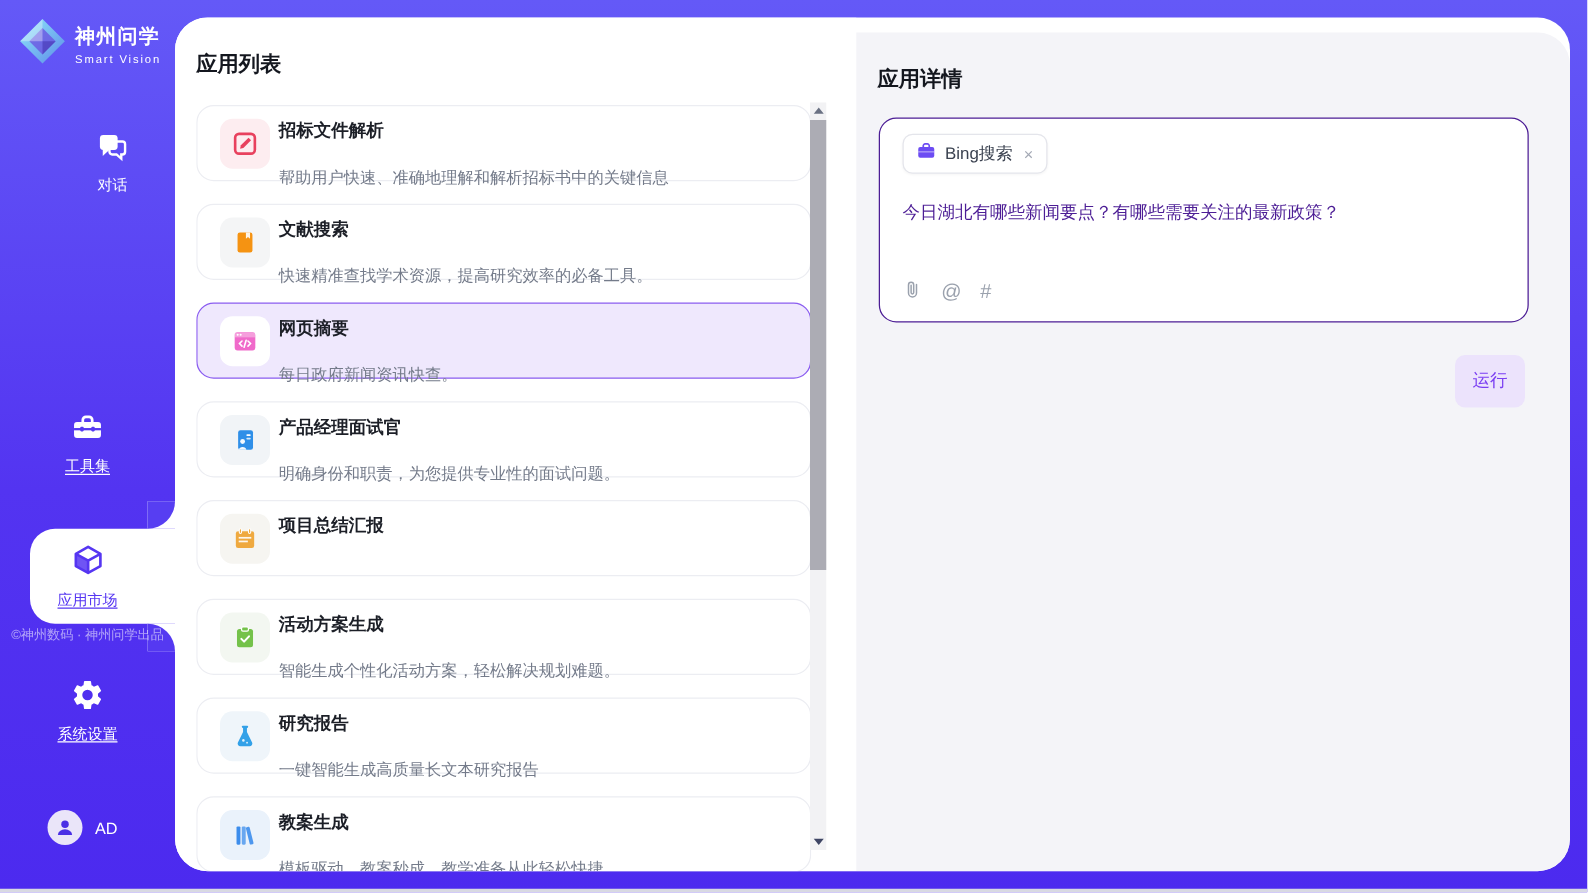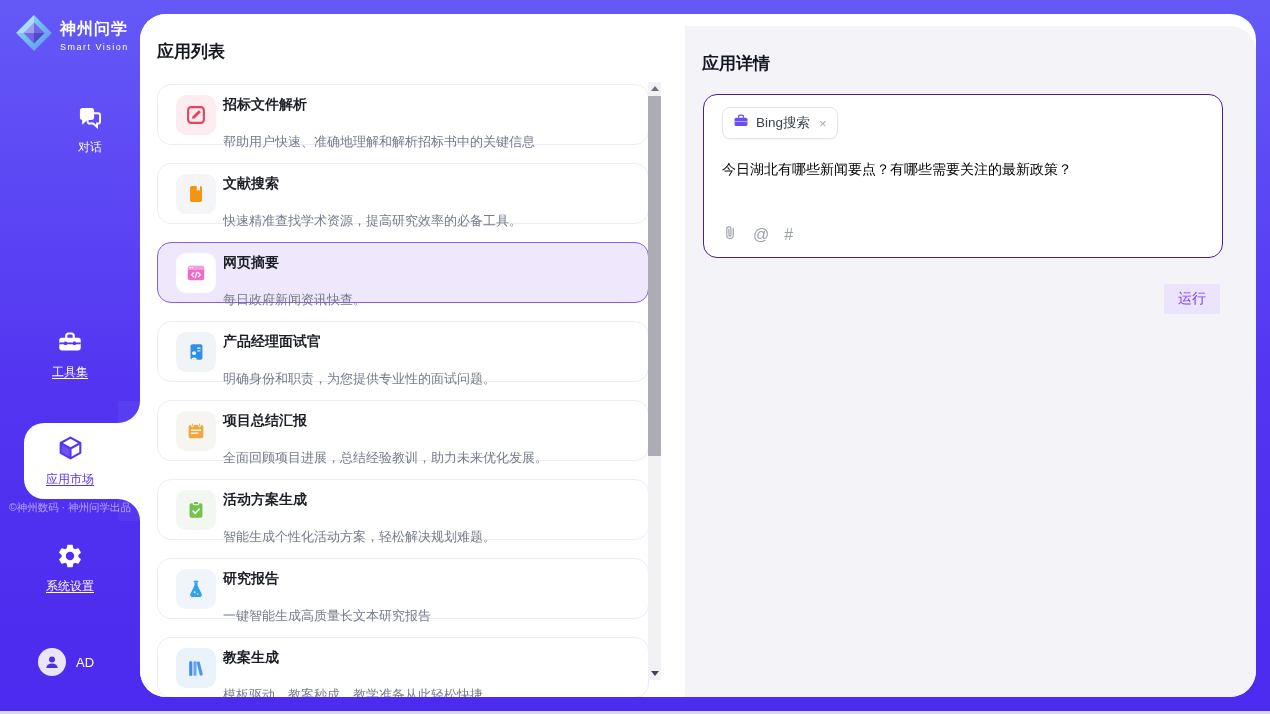--- a/index.html
+++ b/index.html
@@ -67,26 +67,26 @@
   
   .detail-panel { position:absolute; left:545px; top:0; right:0; bottom:0; background:#F4F4F8;
                   border-radius:0 26px 26px 0;margin-top:12px; }
   .dcard { position:absolute; left:18px; top:68px; width:520px; height:164px; background:#fff;
            border:1px solid #4c1d95; border-radius:14px; }
   .chip { position:absolute; left:18px; top:12px; height:32px; display:inline-flex; align-items:center;
           gap:7px; padding:0 10px; background:#fff; border:1px solid #E4E5EB; border-radius:8px;
           box-shadow:0 1px 2px rgba(0,0,0,.04); cursor:pointer; }
   .chip-label { font-size:13.5px; color:#3B4250; }
   .chip-x { font-size:13px; color:#A3A8B4; margin-left:2px; cursor:pointer; }
-  .prompt { position:absolute; left:18px; top:66px; right:18px; font-size:14px; color:#000000; }
+  .prompt { position:absolute; left:18px; top:66px; right:18px; font-size:14px; color:#4c1d95; }
   .composer-icons { position:absolute; left:18px; bottom:12px; display:flex; align-items:center;
                     gap:15px; color:#9AA1AD; }
   .composer-icons .tico { font-size:16px; line-height:1; cursor:pointer; }
-  .run-btn { position:absolute; right:36px; top:258px; padding:6px 14px; background:#ECE3FC;
-             color:#7B3FF2; border:none; border-radius:0; font-size:14px; cursor:pointer;
+  .run-btn { position:absolute; right:36px; top:258px; padding:12px 14px; background:#ECE3FC;
+             color:#7B3FF2; border:none; border-radius:8px; font-size:14px; cursor:pointer;
              font-family:inherit; }
 </style>
 </head>
 <body>
 
 <div class="page">
 
   <div class="sidebar">
 
     <div class="logo">
@@ -238,21 +238,20 @@
           <span class="cicon" style="background:#F6F5F1;">
             <svg width="22" height="22" viewBox="0 0 24 24">
               <rect x="4" y="5.5" width="16" height="14.5" rx="2" fill="#EFA93F"></rect>
               <rect x="7" y="3.2" width="2" height="4.2" rx="1" fill="#EFA93F" stroke="#fff" stroke-width="0.9"></rect>
               <rect x="15" y="3.2" width="2" height="4.2" rx="1" fill="#EFA93F" stroke="#fff" stroke-width="0.9"></rect>
               <rect x="6.5" y="10.4" width="11" height="1.5" fill="#fff" opacity="0.9"></rect>
               <rect x="6.5" y="13.6" width="8" height="1.5" fill="#fff" opacity="0.9"></rect>
             </svg>
           </span>
           <span class="ctitle">项目总结汇报</span>
-          <span class="cdesc">全面回顾项目进展，总结经验教训，助力未来优化发展。</span>
         </div>
 
         <div class="card">
           <span class="cicon" style="background:#F3F7F1;">
             <svg width="22" height="22" viewBox="0 0 24 24">
               <rect x="5" y="4.5" width="14" height="16" rx="2.2" fill="#74C24A"></rect>
               <rect x="9" y="2.8" width="6" height="3.6" rx="1.2" fill="#74C24A" stroke="#fff" stroke-width="1.1"></rect>
               <path d="M8.8 13.2 l2.4 2.4 4.3-4.6" stroke="#fff" stroke-width="1.8" fill="none" stroke-linecap="round" stroke-linejoin="round"></path>
             </svg>
           </span>

